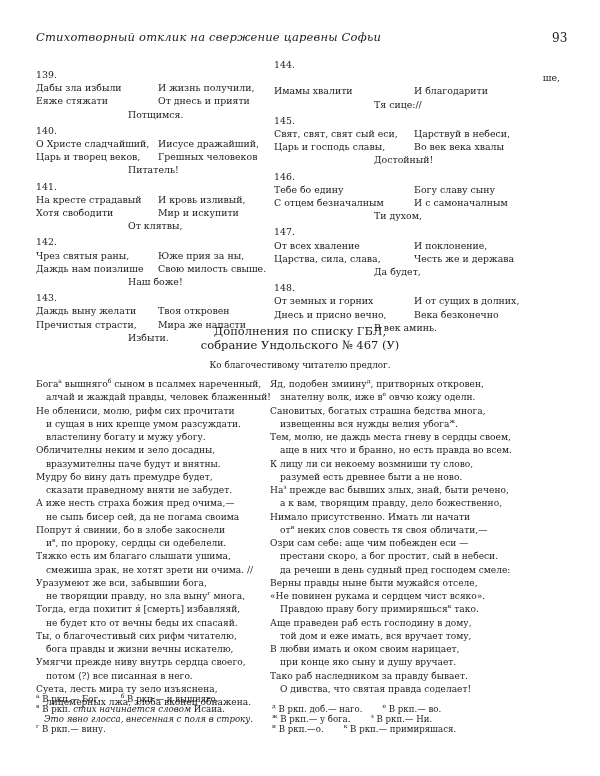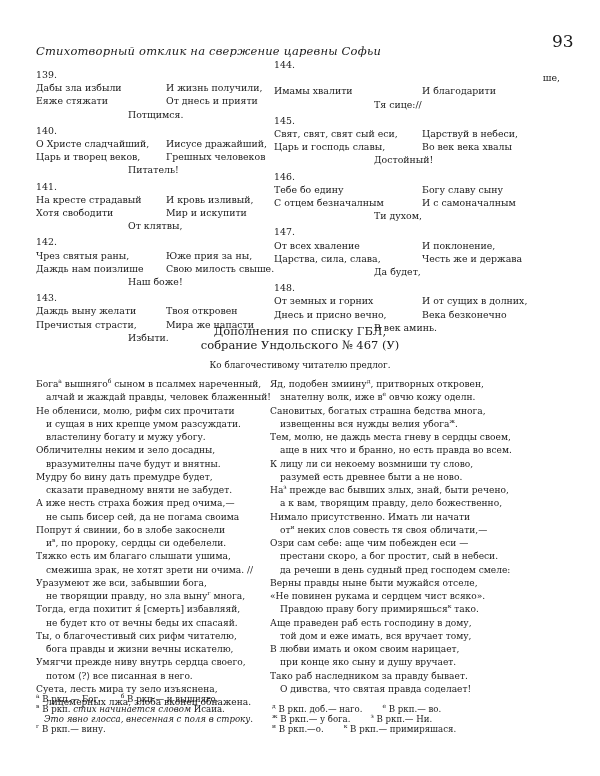--- a/index.html
+++ b/index.html
@@ -1,27 +1,27 @@
 <!DOCTYPE html>
 <html><head>
 <meta charset="utf-8">
 <style>
   html, body { margin:0; padding:0; background:#ffffff; }
   body { width:600px; height:776px; position:relative; overflow:hidden;
          font-family:"DejaVu Serif", "Liberation Serif", serif; color:#1a1a1a; }
   .page { position:absolute; left:0; top:0; width:600px; height:776px; }
-  .running-head { position:absolute; left:36px; top:44px; font-style:italic;
+  .running-head { position:absolute; left:36px; top:30px; font-style:italic;
                   font-size:11.5px; letter-spacing:0.2px; }
-  .page-num { position:absolute; left:552px; top:31px; font-size:17px; }
+  .page-num { position:absolute; left:552px; top:31px; font-size:12px; }
   .col { position:absolute; font-size:9.4px; line-height:13.2px; }
   .stanza { margin-bottom:3px; }
   .snum { display:block; }
   .row { display:flex; }
   .row .a { width:122px; flex:none; white-space:nowrap; }
-  .row .b { white-space:nowrap;margin-left:8px; }
+  .row .b { white-space:nowrap; }
   .indent-center { padding-left:92px; display:block; }
   .right { text-align:right; display:block; padding-right:4px; }
   .section-title { position:absolute; left:0; width:600px; top:324px; text-align:center;
                    font-size:11.5px; line-height:14px; }
   .subtitle { position:absolute; left:0; width:600px; top:360px; text-align:center;
               font-size:8.8px; }
   .poem { position:absolute; font-size:9.1px; line-height:13.25px; }
   .poem .l { white-space:nowrap; display:block; }
   .poem .l.i { padding-left:10px; }
   sup { font-size:6px; line-height:0; }

